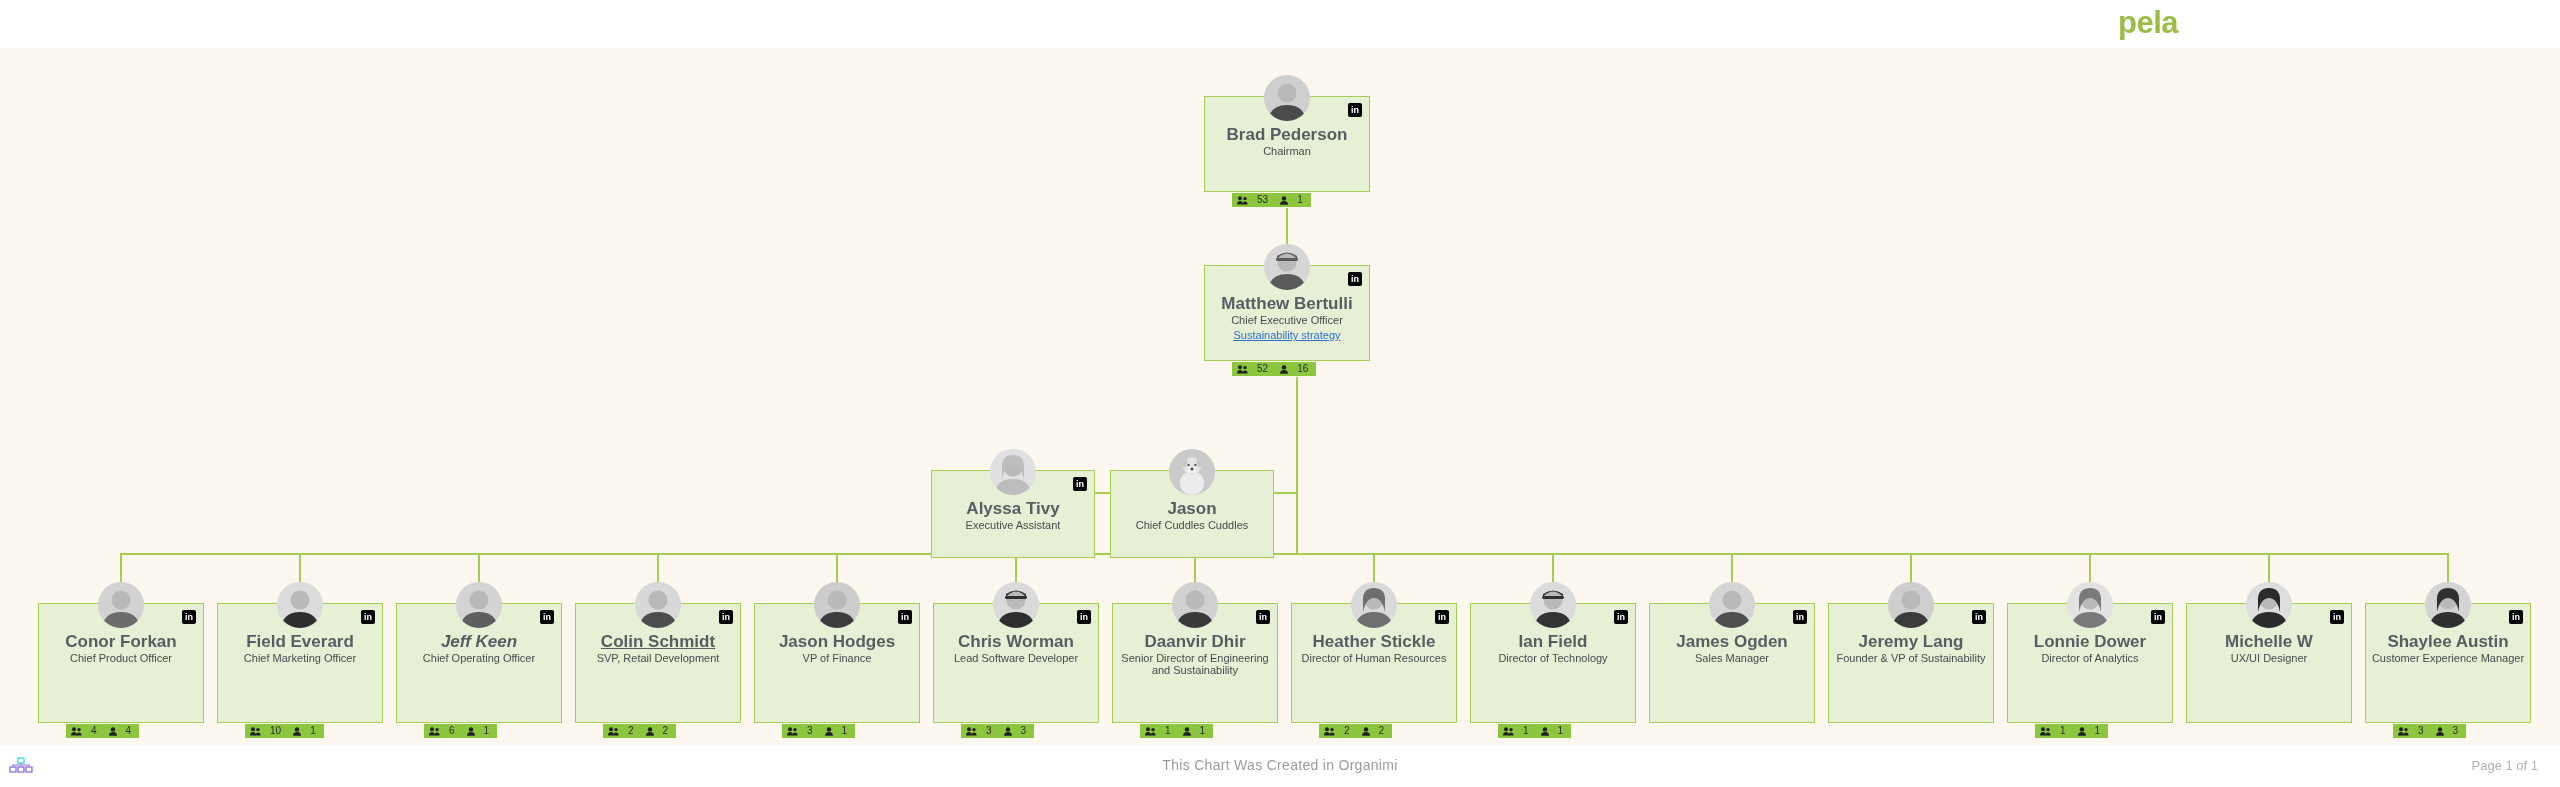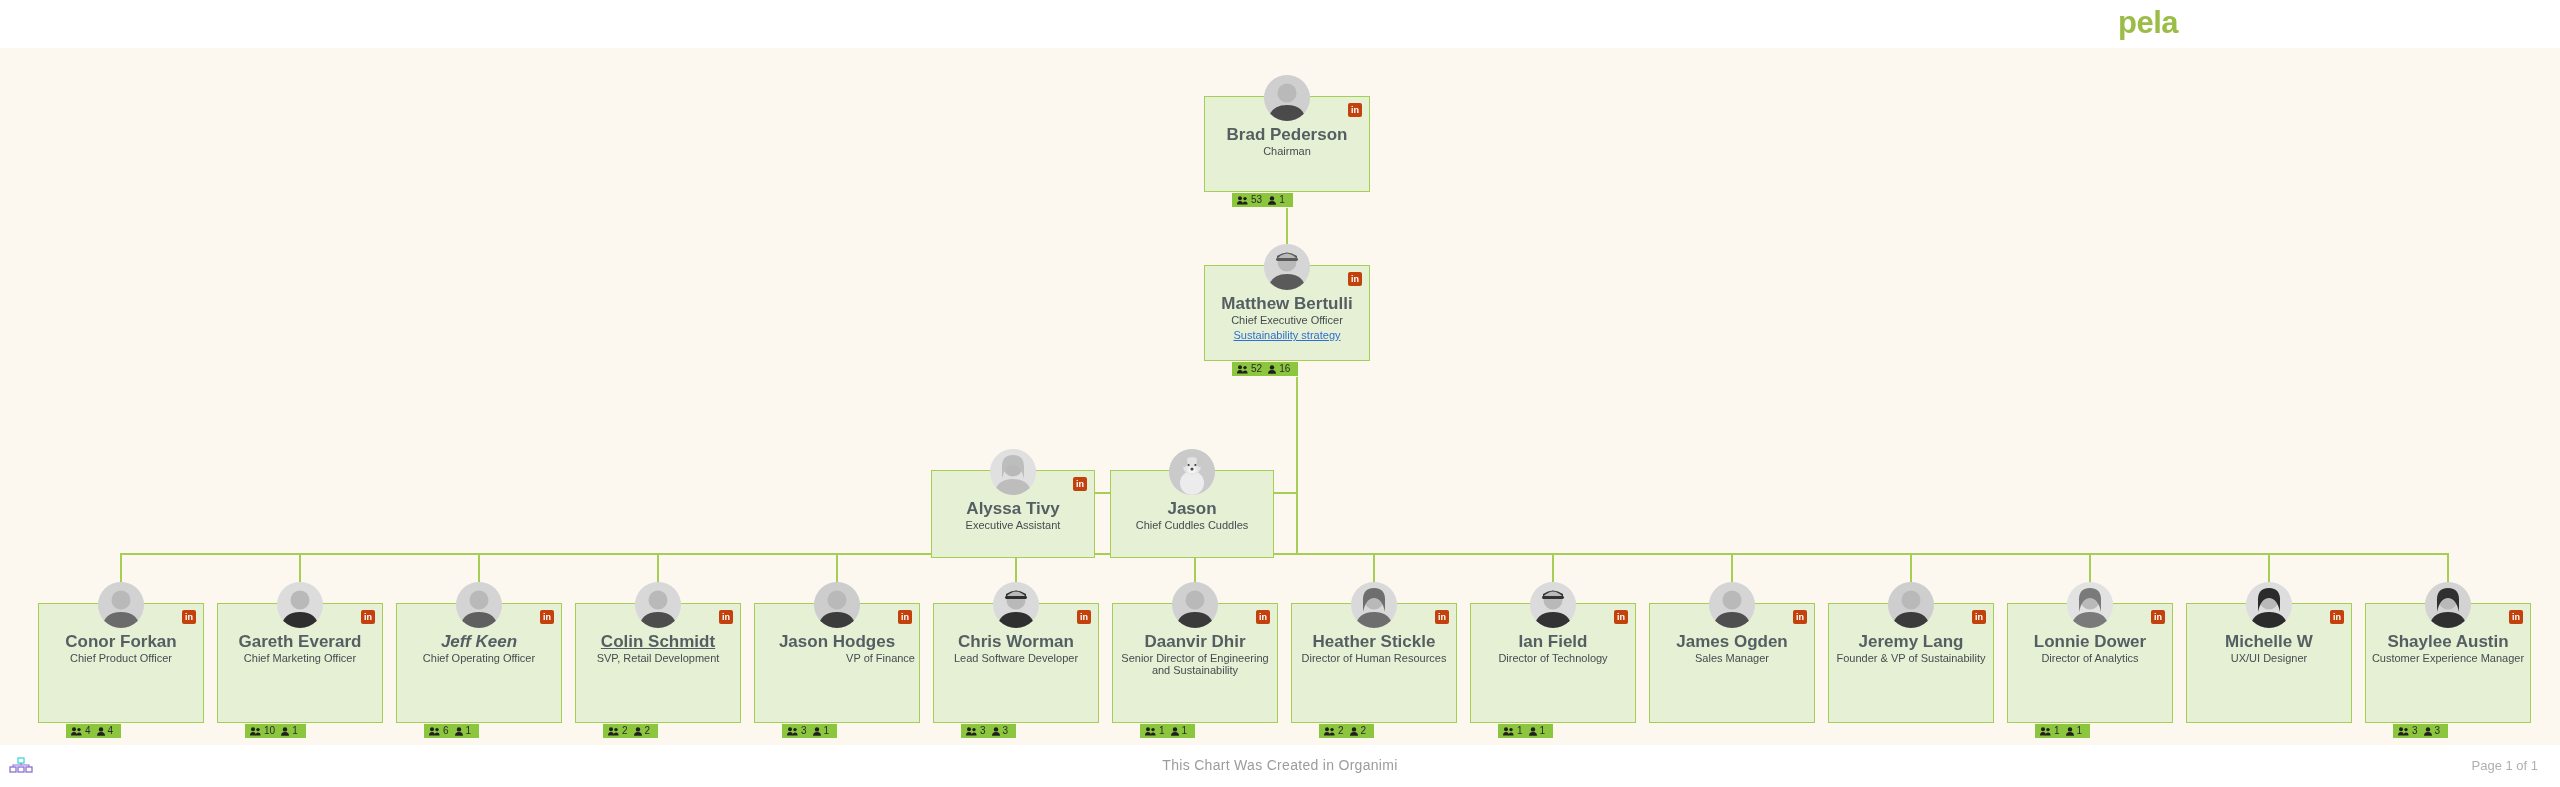--- a/index.html
+++ b/index.html
@@ -56,41 +56,41 @@
     overflow: visible;
   }
   .avatar {
     position: absolute; top: -22px; left: 50%; transform: translateX(-50%);
     width: 46px; height: 46px; border-radius: 50%;
     background: #e9e9e9; overflow: hidden;
   }
   .avatar svg { display: block; width: 46px; height: 46px; }
   .li-icon {
     position: absolute; right: 7px; top: 6px;
-    width: 14px; height: 14px; background: #c2410c; border-radius: 2px;
+    width: 14px; height: 14px; background: #000000; border-radius: 2px;
     color: #ffffff; font-size: 9px; font-weight: 700; line-height: 14px;
     text-align: center; font-family: "Liberation Sans", sans-serif;
   }
   .nm {
     position: absolute; left: 4px; right: 4px;
     text-align: center; font-size: 17px; font-weight: 700; color: #555f63;
     line-height: 14px;
   }
   .ti {
     position: absolute; left: 4px; right: 4px;
     text-align: center; font-size: 11px; color: #444c4f; line-height: 12px;
   }
   .lnk {
     position: absolute; left: 4px; right: 4px;
     text-align: center; font-size: 11px; color: #2f6fd0;
     text-decoration: underline; line-height: 13px; cursor: pointer;
   }
   .badge {
     position: absolute; height: 14px; background: #8cc63f;
-    display: flex; align-items: center; gap: 3px; padding: 0 5px;
+    display: flex; align-items: center; gap: 9px; padding: 0 5px;
     font-size: 10px; color: #2b2b2b; white-space: nowrap;
   }
   .badge svg { display: block; }
   .badge .num { line-height: 14px; margin-right: 3px; }
 </style>
 </head>
 <body>
 
 <div id="root">
 
@@ -257,21 +257,21 @@
         <div class="node" style="left: 217px; top: 533px; width: 166px;">
           <div class="card" style="width: 166px; height: 120px;">
             <div class="avatar">
               <svg viewBox="0 0 46 46">
                 <rect width="46" height="46" fill="#dcdcdc"></rect>
                 <path d="M4 46 Q6 30 23 30 Q40 30 42 46 Z" fill="#2e2e2e"></path>
                 <circle cx="23" cy="18" r="9.5" fill="#b9b9b9"></circle>
               </svg>
             </div>
             <span class="li-icon">in</span>
-            <div class="nm" style="top: 31px;">Gareth Everard</div>
+            <div class="nm" style="top: 31px;">Field Everard</div>
             <div class="ti" style="top: 48px;">Chief Marketing Officer</div>
           </div>
           <div class="badge" style="left: 28px; top: 143px;">
             <span>
               <svg width="11" height="9" viewBox="0 0 11 9">
                 <circle cx="3" cy="2.3" r="2" fill="#1f1f1f"></circle>
                 <circle cx="8" cy="2.6" r="1.7" fill="#1f1f1f"></circle>
                 <path d="M0 8.6 Q0 5 3 5 Q6 5 6 8.6 Z" fill="#1f1f1f"></path>
                 <path d="M5.6 8.6 Q5.8 5.4 8 5.4 Q10.6 5.4 10.6 8.6 Z" fill="#1f1f1f"></path>
               </svg>
@@ -354,21 +354,21 @@
           <div class="card" style="width: 166px; height: 120px;">
             <div class="avatar">
               <svg viewBox="0 0 46 46">
                 <rect width="46" height="46" fill="#cdcdcd"></rect>
                 <path d="M4 46 Q6 30 23 30 Q40 30 42 46 Z" fill="#3c3c3c"></path>
                 <circle cx="23" cy="18" r="9.5" fill="#b9b9b9"></circle>
               </svg>
             </div>
             <span class="li-icon">in</span>
             <div class="nm" style="top: 31px;">Jason Hodges</div>
-            <div class="ti" style="top: 48px; text-align: right;">VP of Finance</div>
+            <div class="ti" style="top: 48px;">VP of Finance</div>
           </div>
           <div class="badge" style="left: 28px; top: 143px;">
             <span>
               <svg width="11" height="9" viewBox="0 0 11 9">
                 <circle cx="3" cy="2.3" r="2" fill="#1f1f1f"></circle>
                 <circle cx="8" cy="2.6" r="1.7" fill="#1f1f1f"></circle>
                 <path d="M0 8.6 Q0 5 3 5 Q6 5 6 8.6 Z" fill="#1f1f1f"></path>
                 <path d="M5.6 8.6 Q5.8 5.4 8 5.4 Q10.6 5.4 10.6 8.6 Z" fill="#1f1f1f"></path>
               </svg>
             </span>

